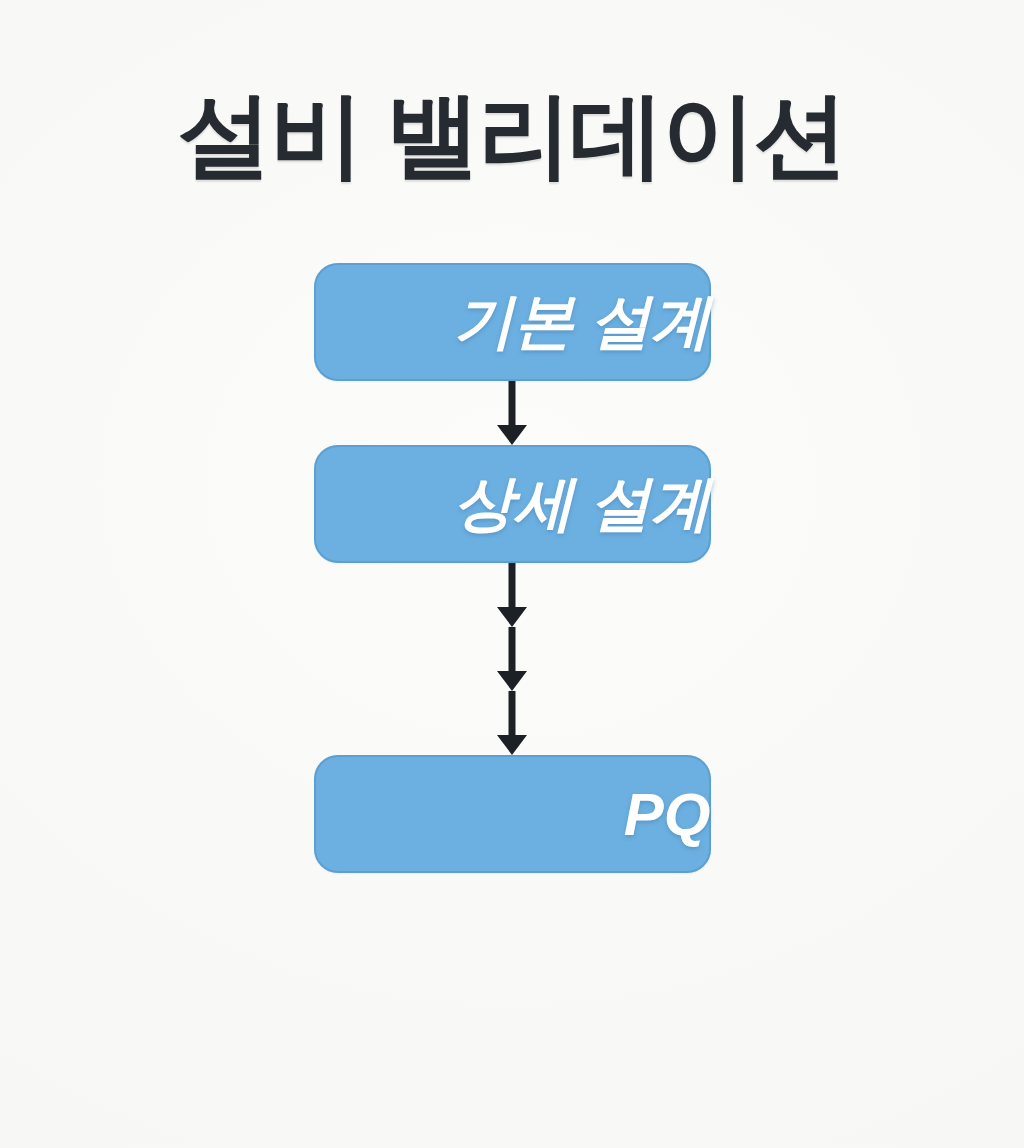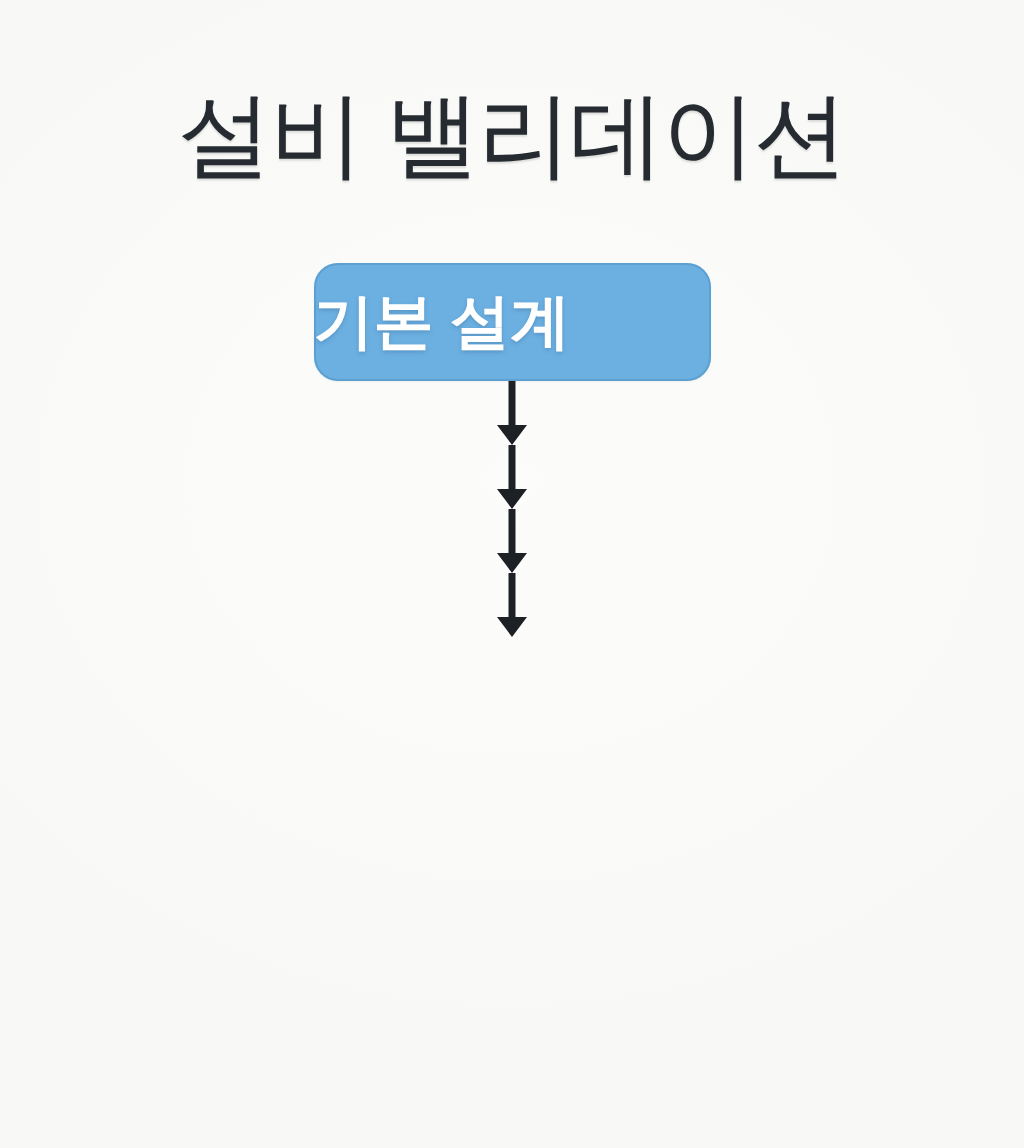--- a/index.html
+++ b/index.html
@@ -18,40 +18,41 @@
     font-family: "Liberation Sans", "DejaVu Sans", sans-serif;
   }
   body {
     background: radial-gradient(ellipse 120% 90% at 50% 42%, #fcfcfb 0%, #f8f9f7 55%, var(--background) 100%);
   }
   .page-title {
     margin-top: 88px;
     text-align: center;
     font-size: 94px;
     line-height: 1.0;
-    font-weight: normal;
+    font-weight: bold;
     letter-spacing: -2px;
     color: var(--title-text);
     text-shadow: 0 2px 2px rgba(0,0,0,0.12);
   }
   .flowchart {
     margin-top: 81px;
     display: flex;
     flex-direction: column;
     align-items: center;
   }
   .flow-step {
     width: 397px;
     height: 118px;
     background: var(--box-fill);
     border-radius: 24px;
     box-shadow: inset 0 0 0 2px rgba(74, 142, 190, 0.45), 0 1px 2px rgba(0,0,0,0.05);
     display: flex;
     align-items: center;
-    justify-content: flex-start;
+    justify-content: flex-end;
+    font-style: italic;
   }
   .flow-step-label {
     font-size: 60px;
     font-weight: bold;
     color: var(--box-text);
     letter-spacing: 0px;
     text-shadow: 0 2px 4px rgba(52, 100, 140, 0.35);
     white-space: nowrap;
   }
   .flow-arrow {
@@ -75,20 +76,23 @@
       <span class="flow-step-label">기본 설계</span>
     </div>
 
     <div class="flow-arrow">
       <svg width="40" height="64" viewBox="0 0 40 64">
         <rect class="arrow-shape" x="16.5" y="0" width="7" height="46"></rect>
         <polygon class="arrow-shape" points="5,44 35,44 20,64"></polygon>
       </svg>
     </div>
 
+    <div class="flow-step">
+      <span class="flow-step-label">상세 설계</span>
+    </div>
 
     <div class="flow-arrow">
       <svg width="40" height="64" viewBox="0 0 40 64">
         <rect class="arrow-shape" x="16.5" y="0" width="7" height="46"></rect>
         <polygon class="arrow-shape" points="5,44 35,44 20,64"></polygon>
       </svg>
     </div>
 
 
     <div class="flow-arrow">
@@ -99,15 +103,18 @@
     </div>
 
 
     <div class="flow-arrow">
       <svg width="40" height="64" viewBox="0 0 40 64">
         <rect class="arrow-shape" x="16.5" y="0" width="7" height="46"></rect>
         <polygon class="arrow-shape" points="5,44 35,44 20,64"></polygon>
       </svg>
     </div>
 
+    <div class="flow-step">
+      <span class="flow-step-label">PQ</span>
+    </div>
 
   </div>
 </div>
 
 </body></html>

